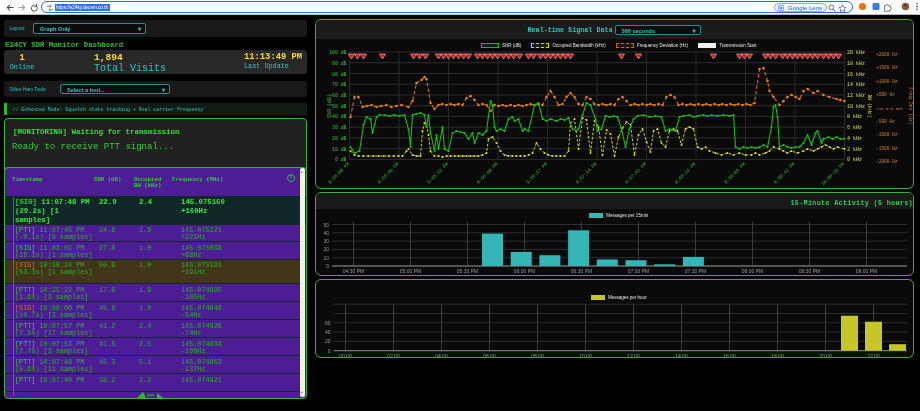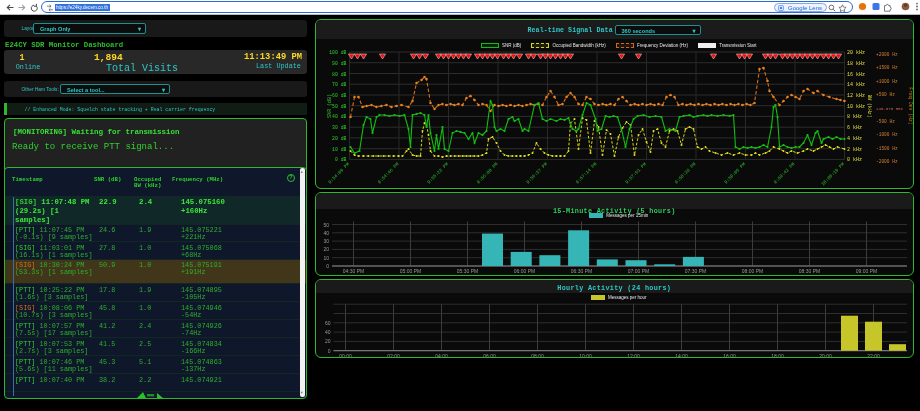--- a/index.html
+++ b/index.html
@@ -7,24 +7,24 @@
 .abs { position:absolute; }
 
 #chrome { left:0; top:0; width:920px; height:14.5px; background:#fff; border-bottom:1px solid #b8bcc0; }
 #urlpill { position:absolute; left:41px; top:1px; width:812px; height:12px; border-radius:6.5px; background:#fff; border:1.2px solid #2a6bd8; }
 #urlsel { position:absolute; left:12.5px; top:2px; height:7.4px; background:#3473dc; color:#fff; font-size:4.6px; line-height:7.4px; padding:0 1.5px; font-family:"Liberation Sans",sans-serif; }
 #lens { position:absolute; right:25px; top:0.8px; height:8.8px; border:0.8px solid #86a8ec; background:#eef3fd; border-radius:5px; color:#1a66d2; font-size:6px; line-height:8.6px; padding:0 4px 0 13px; font-family:"Liberation Sans",sans-serif; }
 
 .bar { position:absolute; left:4px; width:302.5px; background:#191919; border-radius:3px; }
 .sel { position:absolute; background:#0c0c0c; border:1px solid #1d9090; border-radius:2px; color:#2ec8c8; font-size:5.6px; font-weight:bold; font-family:"Liberation Sans",sans-serif; padding:2px 4px 0 6px; }
 .sel .ar { position:absolute; right:4px; top:1.5px; font-size:6px; }
-.cy { color:#2ec8c8;margin-left:12px; }
+.cy { color:#2ec8c8; }
 .yl { color:#ffd91f; font-weight:bold; }
 
-#tbl { position:absolute; left:4px; top:166.5px; width:302.5px; height:232.5px; background:#0f172a; border:1.5px solid #2eb82e; border-radius:4px; overflow:hidden; }
+#tbl { position:absolute; left:4px; top:166.5px; width:302.5px; height:232.5px; background:#4c1d95; border:1.5px solid #2eb82e; border-radius:4px; overflow:hidden; }
 .th { color:#2fd02f; font-size:5.7px; font-weight:bold; line-height:6.8px; }
 .trow { position:relative; padding:2.5px 0 2px 10px; height:17.5px; border-bottom:1px solid #132525; color:#2db02d; font-size:6.8px; }
 .trowb { color:#3ae83a; font-weight:bold; font-size:7.3px; }
 .tl { position:relative; height:7px; line-height:7px; white-space:nowrap; }
 .trowb .tl { height:9.2px; line-height:9.2px; }
 .c1 { position:absolute; left:0px; }
 .c2 { position:absolute; left:84px; }
 .c3 { position:absolute; left:124px; }
 .c4 { position:absolute; left:166px; }
 
@@ -387,21 +387,21 @@
       <path d="M493.4 34.0 L499.6 34.0 L496.5 39.0 Z" fill="#e81010" stroke="#ffc8c8" stroke-width="0.55"></path>
       <path d="M498.4 34.0 L504.6 34.0 L501.5 39.0 Z" fill="#e81010" stroke="#ffc8c8" stroke-width="0.55"></path>
       <path d="M504.4 34.0 L510.6 34.0 L507.5 39.0 Z" fill="#e81010" stroke="#ffc8c8" stroke-width="0.55"></path>
       <path d="M509.4 34.0 L515.6 34.0 L512.5 39.0 Z" fill="#e81010" stroke="#ffc8c8" stroke-width="0.55"></path>
       <path d="M514.4 34.0 L520.6 34.0 L517.5 39.0 Z" fill="#e81010" stroke="#ffc8c8" stroke-width="0.55"></path>
       <path d="M519.4 34.0 L525.6 34.0 L522.5 39.0 Z" fill="#e81010" stroke="#ffc8c8" stroke-width="0.55"></path>
     </svg>
 </div>
 <div class="panel" style="top:191.5px;height:84.5px">
   <div class="abs" style="left:0;top:0;width:100%;height:16px;background:#1a1a1a">
-    <div class="ptitle" style="color:#2fcf5f;text-align:center;margin-top:14px">15-Minute Activity (5 hours)</div>
+    <div class="ptitle" style="color:#2fcf5f;text-align:right;margin-top:6px">15-Minute Activity (5 hours)</div>
   </div>
   <div class="legend" style="top:20px"><span class="sw" style="background:#35b5b5;width:14px"></span>Messages per 15min</div>
   <svg width="599.5" height="84.5" viewBox="0 0 599.5 84.5" style="position:absolute;left:0;top:0">
       <line x1="16.0" y1="73.0" x2="591.0" y2="73.0" stroke="#2e2e2e" stroke-width="1"></line>
       <text x="13.0" y="75.0" fill="#9a9a9a" font-size="5" font-family="Liberation Sans, sans-serif" text-anchor="end">0</text>
       <line x1="16.0" y1="64.7" x2="591.0" y2="64.7" stroke="#2e2e2e" stroke-width="1"></line>
       <text x="13.0" y="66.7" fill="#9a9a9a" font-size="5" font-family="Liberation Sans, sans-serif" text-anchor="end">10</text>
       <line x1="16.0" y1="56.4" x2="591.0" y2="56.4" stroke="#2e2e2e" stroke-width="1"></line>
       <text x="13.0" y="58.4" fill="#9a9a9a" font-size="5" font-family="Liberation Sans, sans-serif" text-anchor="end">20</text>
       <line x1="16.0" y1="48.1" x2="591.0" y2="48.1" stroke="#2e2e2e" stroke-width="1"></line>
@@ -435,23 +435,20 @@
       <rect x="194.7" y="58.9" width="21" height="14.1" fill="#35b5b5"></rect>
       <rect x="223.4" y="62.2" width="21" height="10.8" fill="#35b5b5"></rect>
       <rect x="252.1" y="37.3" width="21" height="35.7" fill="#35b5b5"></rect>
       <rect x="280.8" y="66.4" width="21" height="6.6" fill="#35b5b5"></rect>
       <rect x="309.5" y="67.2" width="21" height="5.8" fill="#35b5b5"></rect>
       <rect x="338.2" y="71.3" width="21" height="1.7" fill="#35b5b5"></rect>
       <rect x="366.9" y="63.9" width="21" height="9.1" fill="#35b5b5"></rect>
     </svg>
 </div>
 <div class="panel" style="top:279px;height:78.5px">
-  <div class="abs" style="left:0;top:0;width:100%;height:13px;background:#1a1a1a">
-    <div class="ptitle" style="color:#2ec8c8;text-align:center;margin-top:4px">Hourly Activity (24 hours)</div>
-  </div>
   <div class="legend" style="top:14.5px"><span class="sw" style="background:#c6c62a;width:14px"></span>Messages per hour</div>
   <svg width="599.5" height="78.5" viewBox="0 0 599.5 78.5" style="position:absolute;left:0;top:0">
       <line x1="17.5" y1="70.7" x2="591.0" y2="70.7" stroke="#2e2e2e" stroke-width="1"></line>
       <text x="14.5" y="72.7" fill="#9a9a9a" font-size="5" font-family="Liberation Sans, sans-serif" text-anchor="end">0</text>
       <line x1="17.5" y1="61.4" x2="591.0" y2="61.4" stroke="#2e2e2e" stroke-width="1"></line>
       <text x="14.5" y="63.4" fill="#9a9a9a" font-size="5" font-family="Liberation Sans, sans-serif" text-anchor="end">20</text>
       <line x1="17.5" y1="52.1" x2="591.0" y2="52.1" stroke="#2e2e2e" stroke-width="1"></line>
       <text x="14.5" y="54.1" fill="#9a9a9a" font-size="5" font-family="Liberation Sans, sans-serif" text-anchor="end">40</text>
       <line x1="17.5" y1="42.8" x2="591.0" y2="42.8" stroke="#2e2e2e" stroke-width="1"></line>
       <text x="14.5" y="44.8" fill="#9a9a9a" font-size="5" font-family="Liberation Sans, sans-serif" text-anchor="end">60</text>

